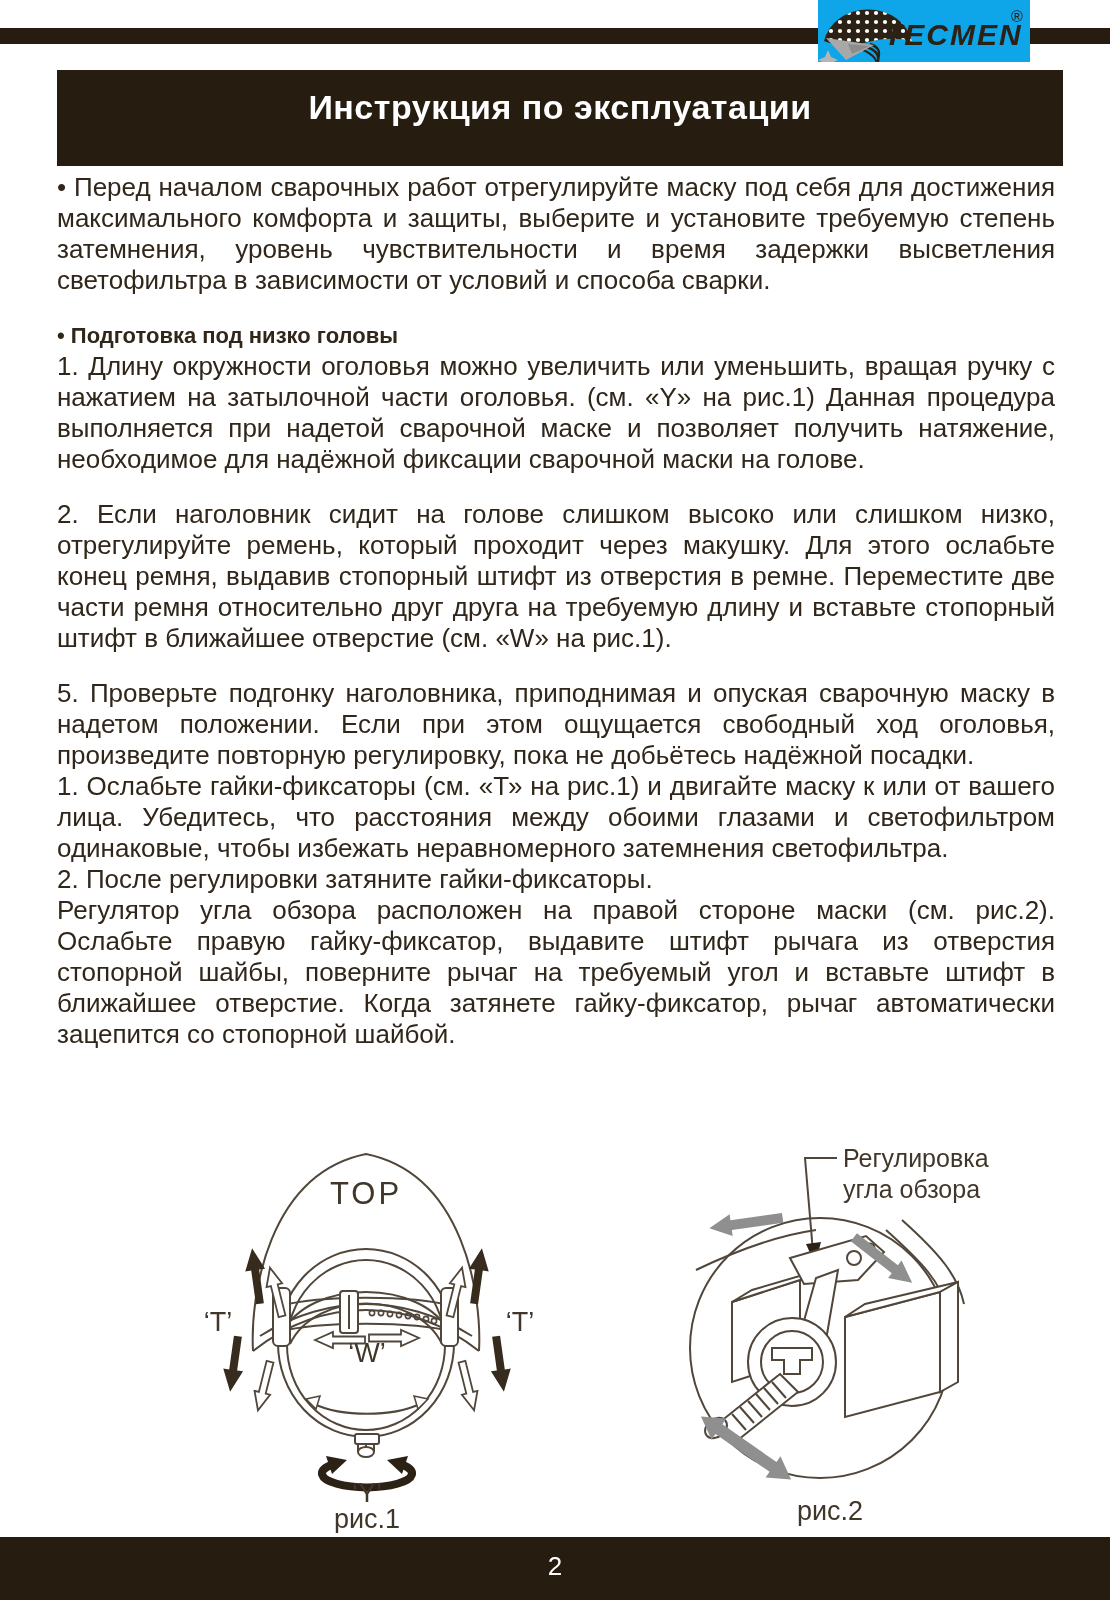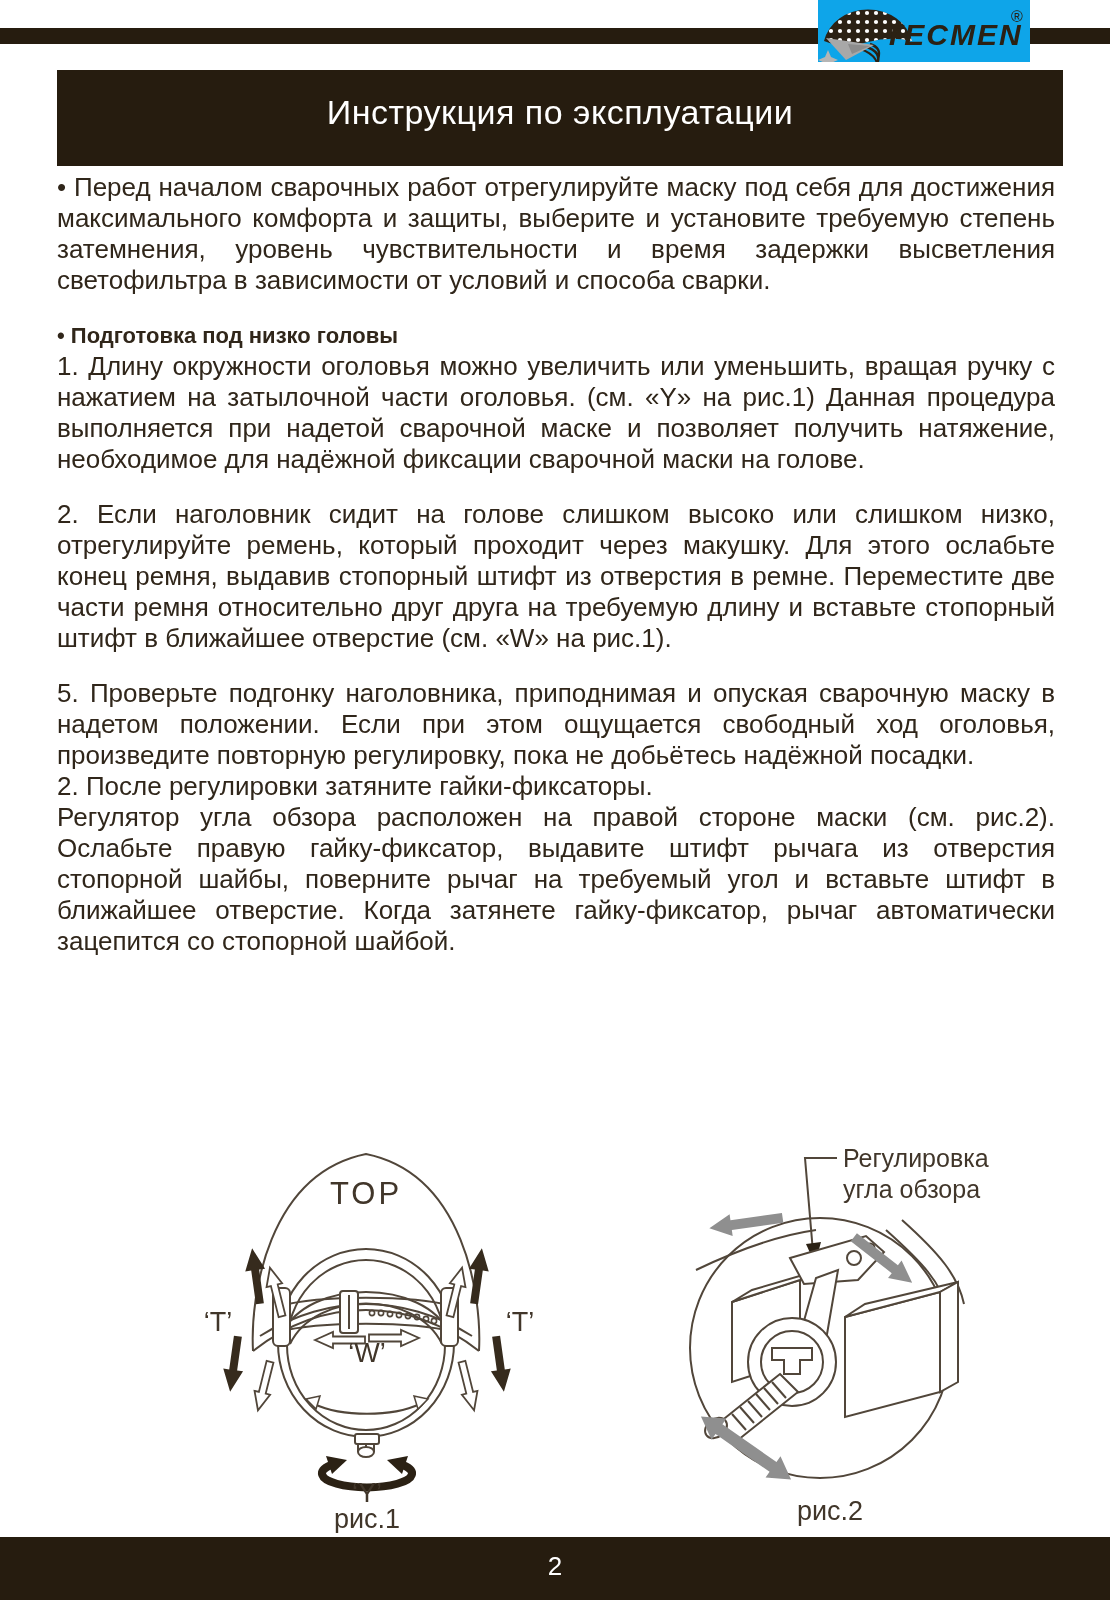--- a/index.html
+++ b/index.html
@@ -2,21 +2,21 @@
 <html><head>
 <meta charset="utf-8">
 <style>
   html,body{margin:0;padding:0;background:#e8e8e8;}
   .page{position:relative;width:1110px;height:1600px;background:#ffffff;overflow:hidden;
         font-family:"Liberation Sans", sans-serif;color:#30261a;margin:0 auto;}
   .topbar{position:absolute;left:0;top:28px;width:1110px;height:16px;background:#261c0f;}
   .logo-wrap{position:absolute;left:818px;top:0;width:212px;height:62px;background:#0ea5e9;}
   .titlebox{position:absolute;left:57px;top:70px;width:1006px;height:96px;background:#261c0f;
             color:#ffffff;text-align:center;}
-  .titlebox .t{font-size:34px;font-weight:400;letter-spacing:.5px;padding-top:7px;margin-top:16px;}
+  .titlebox .t{font-size:34px;font-weight:700;letter-spacing:.5px;padding-top:18px;}
   .titlebox .w{font-size:21px;line-height:1.33;max-width:905px;margin:2px auto 0;}
   .bodytext{position:absolute;left:57px;top:172px;width:998px;}
   .p{font-size:26px;line-height:31px;text-align:justify;}
   .h{font-size:22px;line-height:31px;font-weight:700;}
   .mt{margin-top:24px;}
   .fig1{position:absolute;left:190px;top:1146px;}
   .fig2{position:absolute;left:640px;top:1130px;}
   .footer{position:absolute;left:0;top:1537px;width:1110px;height:63px;background:#261c0f;
           color:#ffffff;text-align:center;font-size:26px;line-height:58px;}
   svg text{font-family:"Liberation Sans", sans-serif;}
@@ -60,20 +60,21 @@
   <div class="titlebox">
     <div class="t">Инструкция по эксплуатации</div>
   </div>
 
   <div class="bodytext">
     <div class="p">• Перед началом сварочных работ отрегулируйте маску под себя для достижения максимального комфорта и защиты, выберите и установите требуемую степень затемнения, уровень чувствительности и время задержки высветления светофильтра в зависимости от условий и способа  сварки.</div>
     <div class="h mt">• Подготовка под низко головы</div>
     <div class="p">1. Длину окружности оголовья можно увеличить или уменьшить, вращая ручку с нажатием на затылочной части оголовья. (см. «Y» на рис.1) Данная процедура выполняется при надетой сварочной маске и позволяет получить натяжение, необходимое для надёжной фиксации сварочной маски на голове.</div>
     <div class="p mt">2. Если наголовник сидит на голове слишком высоко или слишком низко, отрегулируйте ремень, который проходит через макушку. Для этого ослабьте конец ремня, выдавив стопорный штифт из отверстия в ремне. Переместите две части ремня относительно друг друга на требуемую длину и вставьте стопорный штифт в ближайшее отверстие (см. «W» на рис.1).</div>
     <div class="p mt">5. Проверьте подгонку наголовника, приподнимая и опуская сварочную маску в надетом положении. Если при этом ощущается свободный ход оголовья, произведите повторную регулировку, пока не добьётесь надёжной посадки.</div>
+    <div class="p">1. Ослабьте гайки-фиксаторы (см. «Т» на рис.1) и двигайте маску к или от вашего лица. Убедитесь, что расстояния между обоими глазами и светофильтром одинаковые, чтобы избежать неравномерного затемнения светофильтра.</div>
     <div class="p">2. После регулировки затяните гайки-фиксаторы.</div>
     <div class="p">Регулятор угла обзора расположен на правой стороне маски (см. рис.2). Ослабьте правую гайку-фиксатор, выдавите штифт рычага из отверстия стопорной шайбы, поверните рычаг на требуемый угол и вставьте штифт в ближайшее отверстие. Когда затянете гайку-фиксатор, рычаг автоматически зацепится со стопорной шайбой.</div>
   </div>
 
   <div class="fig1">
     <svg width="360" height="387" viewBox="0 0 360 387">
       <defs>
         <path id="solidArrow" d="M0,-28 L10,-6 L4,-6 L4,28 L-4,28 L-4,-6 L-10,-6 Z"></path>
         <path id="outlineArrow" d="M0,-25 L8,-7 L3.5,-7 L3.5,25 L-3.5,25 L-3.5,-7 L-8,-7 Z"></path>
       </defs>

